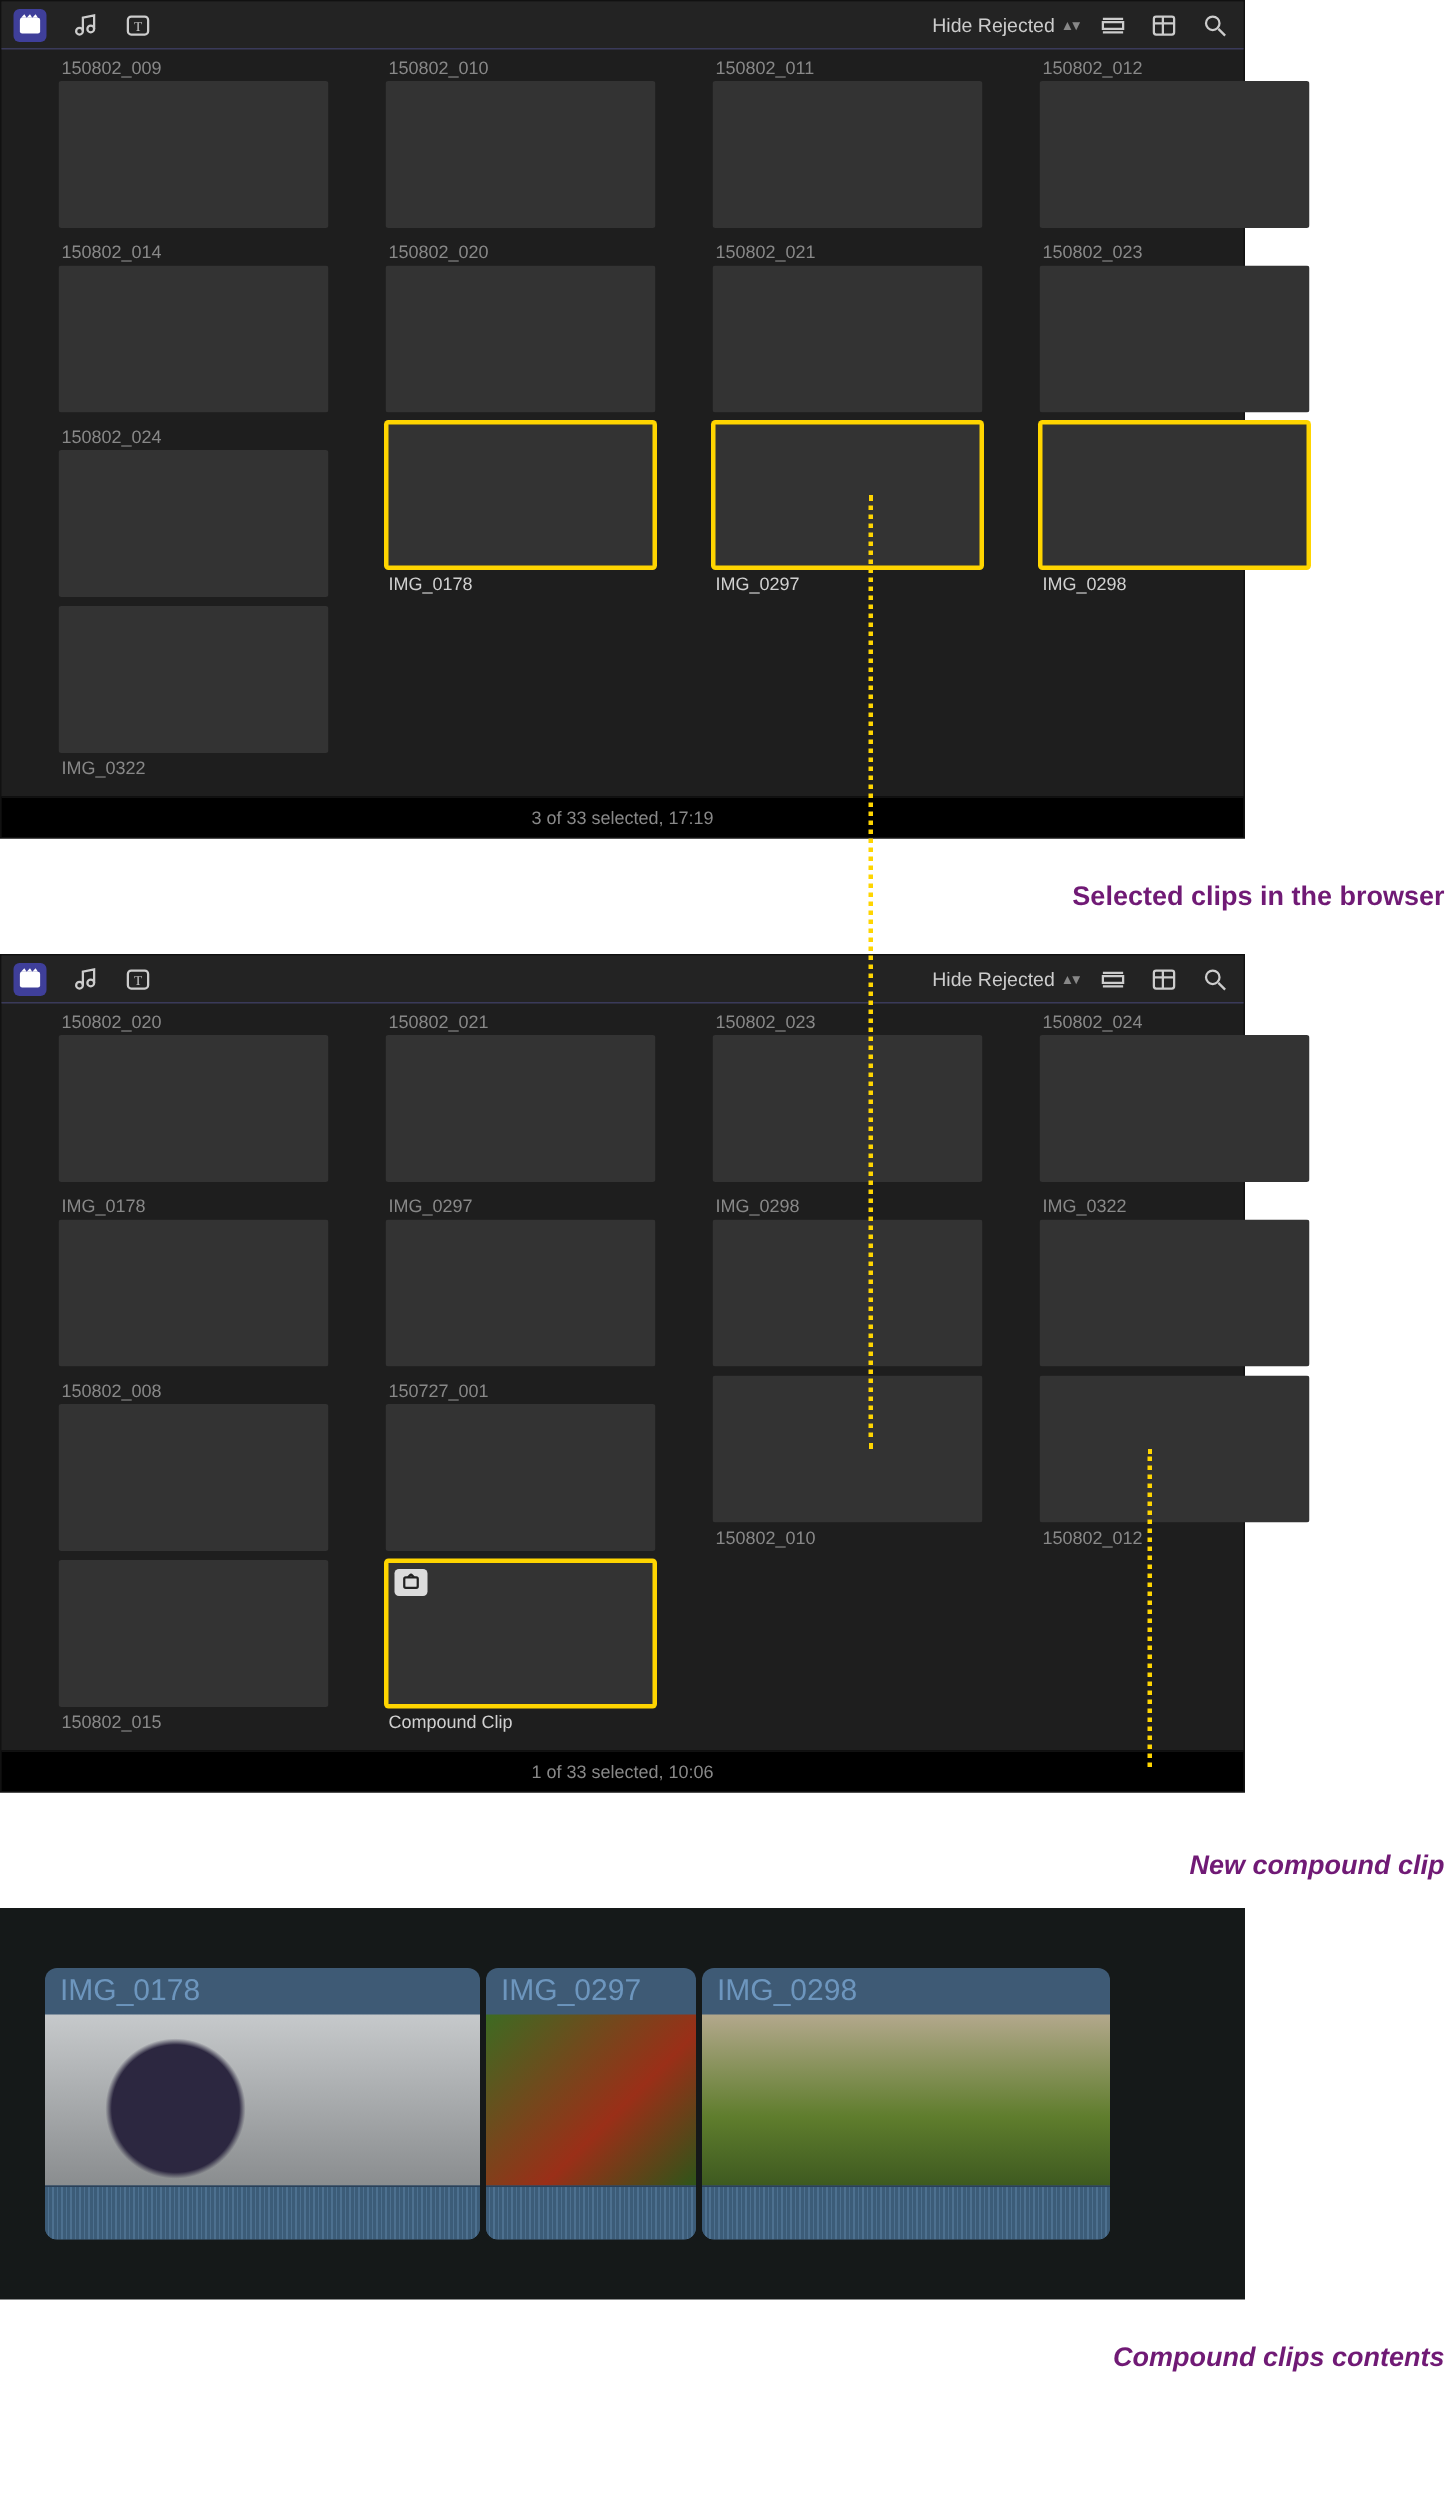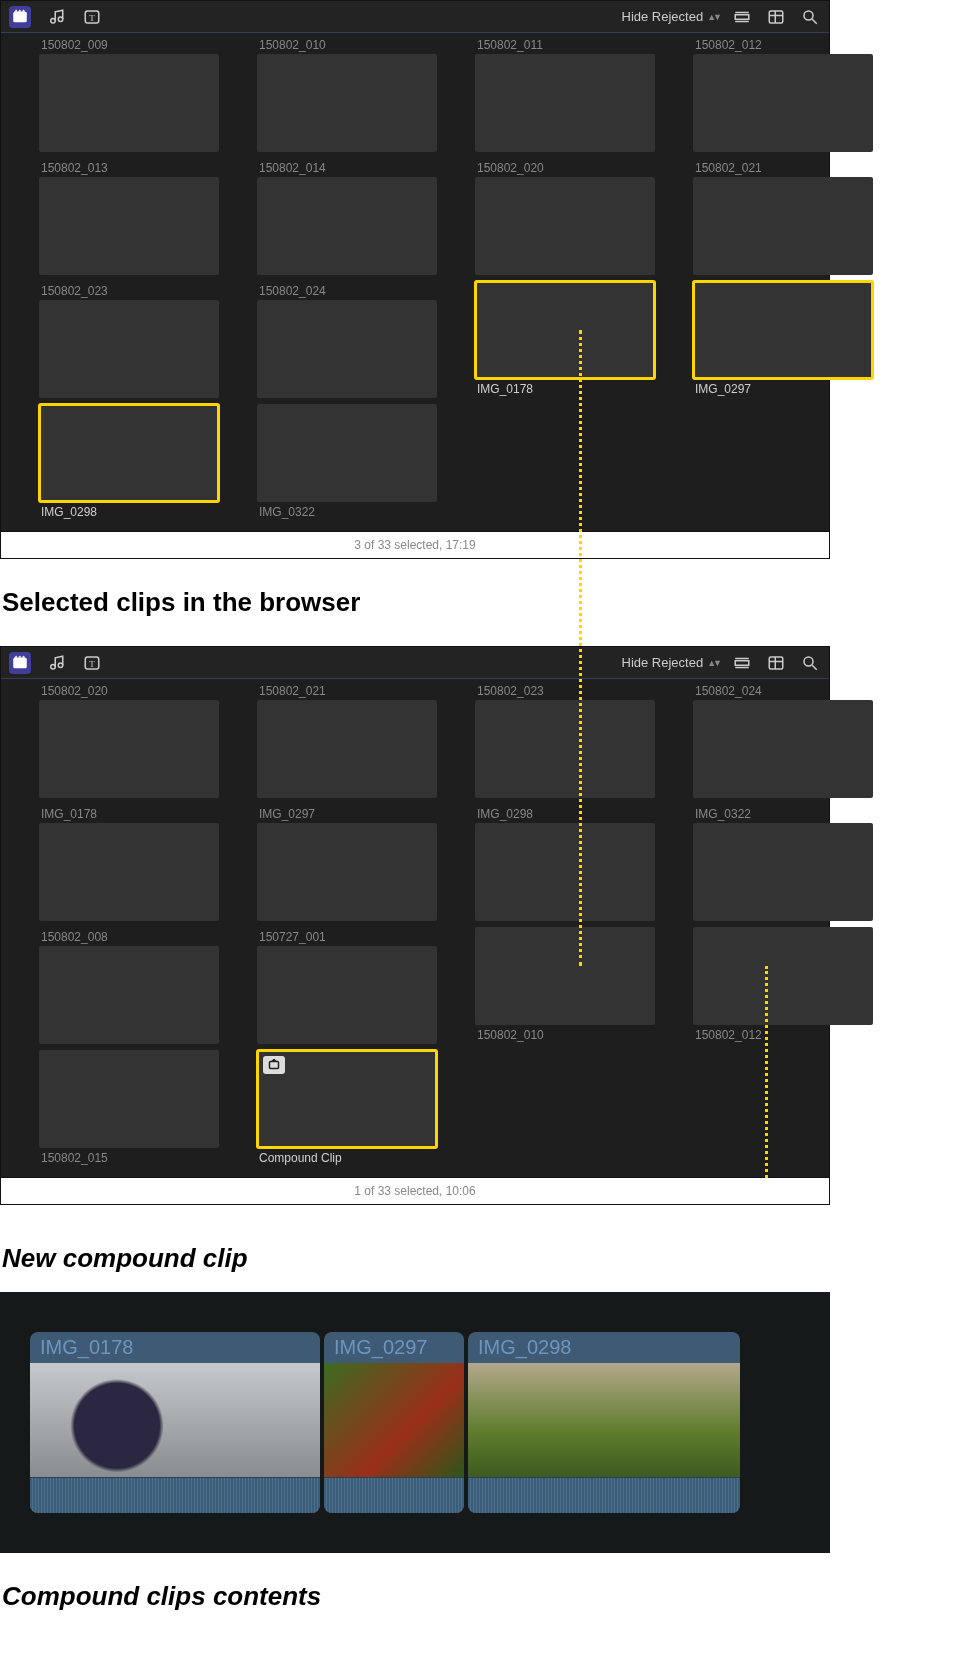--- a/index.html
+++ b/index.html
@@ -78,30 +78,31 @@
     top: 4px; left: 4px;
     width: 22px; height: 18px;
     background: rgba(230,230,230,0.95);
     border-radius: 3px;
     display:flex; align-items:center; justify-content:center;
     color:#222;
   }
   .status-bar {
     text-align: center;
     padding: 6px 0;
-    background: #ffffff;
+    background: #000000;
     border-top: 1px solid #111;
     color: var(--text-dim);
     font-size: 12px;
   }
   .caption {
-    font-size: 26px;
+    font-size: 18px;
     font-weight: 700;
-    color: #000000;
+    color: #701a75;
     padding: 18px 0 28px 2px;
+    text-align: right;
   }
   .caption2 { padding: 28px 0 18px 2px; font-style: italic; }
   .timeline-wrap {
     background: #151919;
     width: 830px;
     padding: 40px 30px 40px 30px;
     position: relative;
   }
   .timeline-clip {
     display: inline-block;
@@ -230,24 +231,20 @@
         </div>
         <div class="clip">
           <div class="label-top">150802_011</div>
           <div class="thumb g-umbrella"></div>
         </div>
         <div class="clip">
           <div class="label-top">150802_012</div>
           <div class="thumb g-riders"></div>
         </div>
         <div class="clip">
-          <div class="label-top">150802_013</div>
-          <div class="thumb g-road"></div>
-        </div>
-        <div class="clip">
           <div class="label-top">150802_014</div>
           <div class="thumb g-town"></div>
         </div>
         <div class="clip">
           <div class="label-top">150802_020</div>
           <div class="thumb g-map"></div>
         </div>
         <div class="clip">
           <div class="label-top">150802_021</div>
           <div class="thumb g-lantern"></div>

